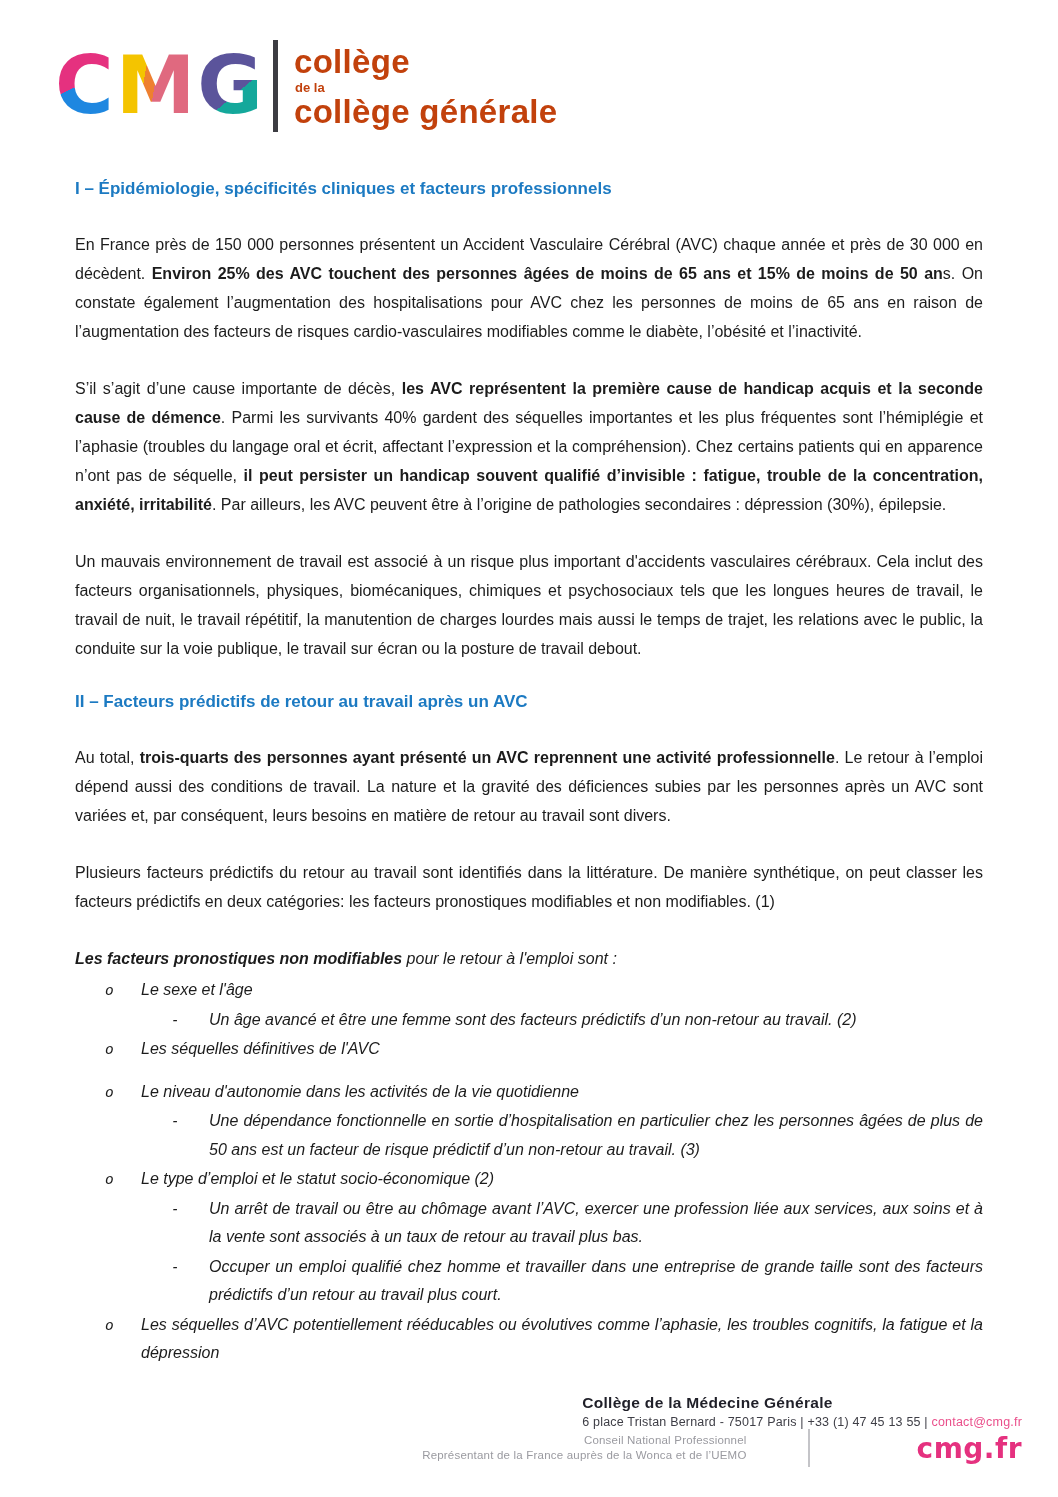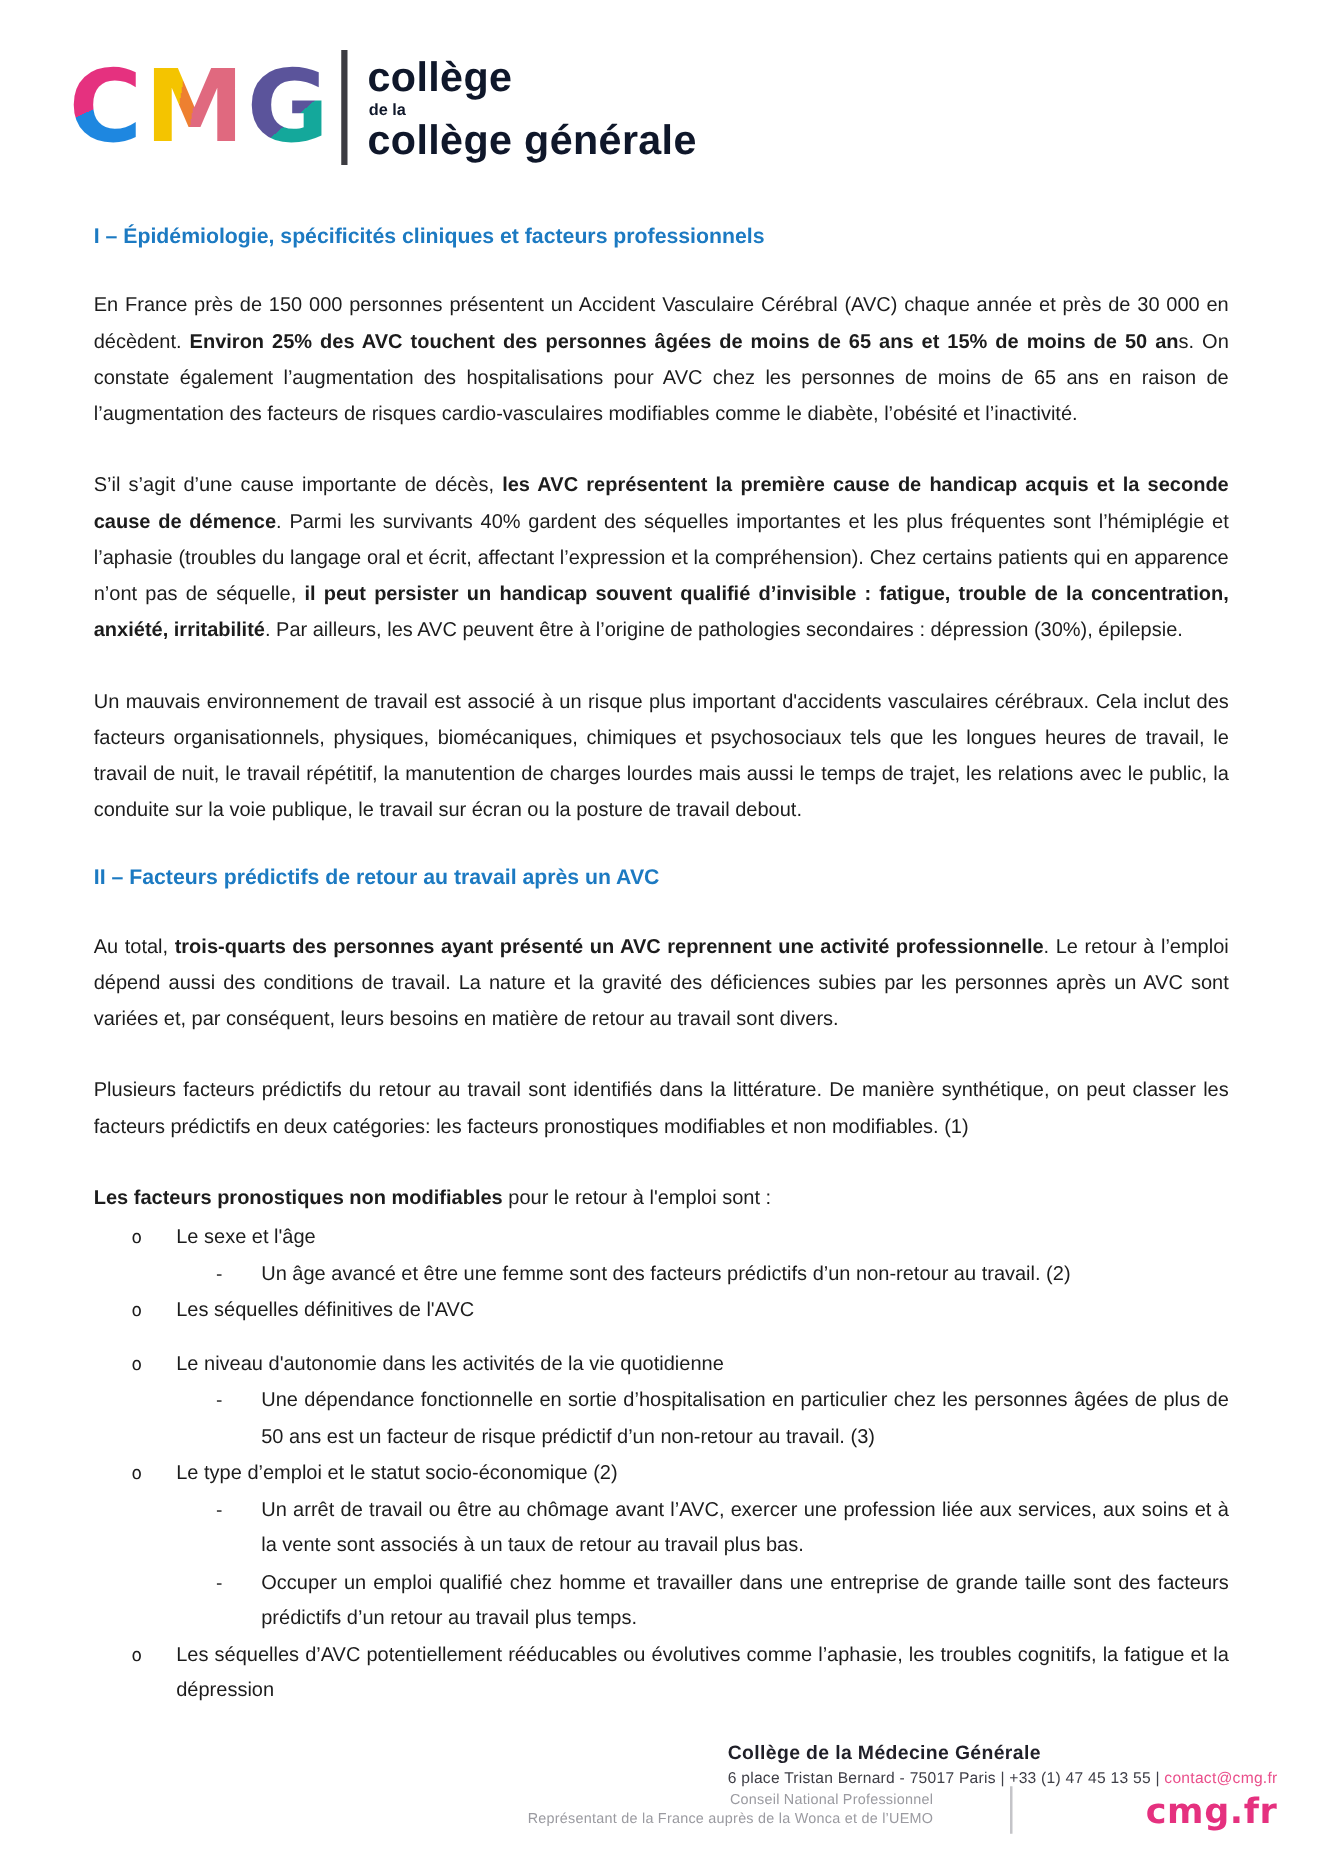--- a/index.html
+++ b/index.html
@@ -21,38 +21,38 @@
   .lc { color: #e5317f; }
   .lm { color: #f4c400; }
   .lg { color: #5b549b; }
   @supports ((-webkit-background-clip: text) or (background-clip: text)) {
     .ll { -webkit-background-clip: text; background-clip: text; color: transparent; }
     .lc { background-image: linear-gradient(155deg, #e5317f 47%, #1e87e0 47%); }
     .lm { background-image: linear-gradient(100deg, #f4c400 36%, #ee8030 36%, #ee8030 48%, #e0697f 48%); }
     .lg { background-image: linear-gradient(140deg, #5b549b 58%, #14a89b 58%); }
   }
   .logo-bar { width: 5px; height: 92px; background: #3c3c42; margin: 0 16px 0 8px; }
-  .logo-text { color: #0f172a; }
+  .logo-text { color: #c2410c; }
   .lt-big { font-size: 33px; font-weight: 700; line-height: 33px; letter-spacing: 0.3px; }
   .lt-small { font-size: 13px; font-weight: 700; line-height: 13px; margin: 3px 0 1px 1px; }
 
   
   .title-box {
     margin: 36px 64px 0 65px; border: 2px solid #141414;
     text-align: center; padding: 8px 10px 11px;
   }
   .tb-title { font-size: 18px; font-weight: 700; line-height: 31px; color: #101010; }
   .tb-sub { font-size: 17px; line-height: 30px; color: #161616; }
 
   
   .content { padding: 46px 75px 0 75px; }
   .sec-h { font-size: 17px; font-weight: 700; color: #1c7ac2; margin: 0 0 31px; line-height: 21px; }
   .body-p { font-size: 16px; line-height: 29px; text-align: justify; margin: 0 0 28px; }
   .list-intro { font-size: 16px; line-height: 29px; margin: 0 0 3px; }
-  .list { margin: 0 0 14px; }
+  .list { margin: 0 0 14px; font-style: italic; }
   .li { display: flex; font-size: 16px; line-height: 28.5px; margin: 0 0 1px; }
   .li .marker { font-family: "DejaVu Sans Mono", monospace; font-size: 14.5px; color: #1c1c1c; }
   .li.lvl1 { padding-left: 30px; }
   .li.lvl1 .marker { width: 36px; }
   .li.lvl2 { padding-left: 96px; }
   .li.lvl2 .marker { width: 38px; }
   .li-text { flex: 1; text-align: justify; }
   strong { font-weight: 700; }
 
   
@@ -127,21 +127,21 @@
       <div class="li lvl1">
         <span class="marker">o</span>
         <span class="li-text">Le type d’emploi et le statut socio-économique (2)</span>
       </div>
       <div class="li lvl2">
         <span class="marker">-</span>
         <span class="li-text"> Un arrêt de travail ou être au chômage avant l’AVC, exercer une profession liée aux services, aux soins et à la vente sont associés à un taux de retour au travail plus bas.</span>
       </div>
       <div class="li lvl2">
         <span class="marker">-</span>
-        <span class="li-text">Occuper un emploi qualifié chez homme et travailler dans une entreprise de grande taille sont des facteurs prédictifs d’un retour au travail plus temps.</span>
+        <span class="li-text">Occuper un emploi qualifié chez homme et travailler dans une entreprise de grande taille sont des facteurs prédictifs d’un retour au travail plus court.</span>
       </div>
       <div class="li lvl1">
         <span class="marker">o</span>
         <span class="li-text">Les séquelles d’AVC potentiellement rééducables ou évolutives comme l’aphasie, les troubles cognitifs, la fatigue et la dépression</span>
       </div>
     </div>
 
   </main>
 
   <footer class="footer">

